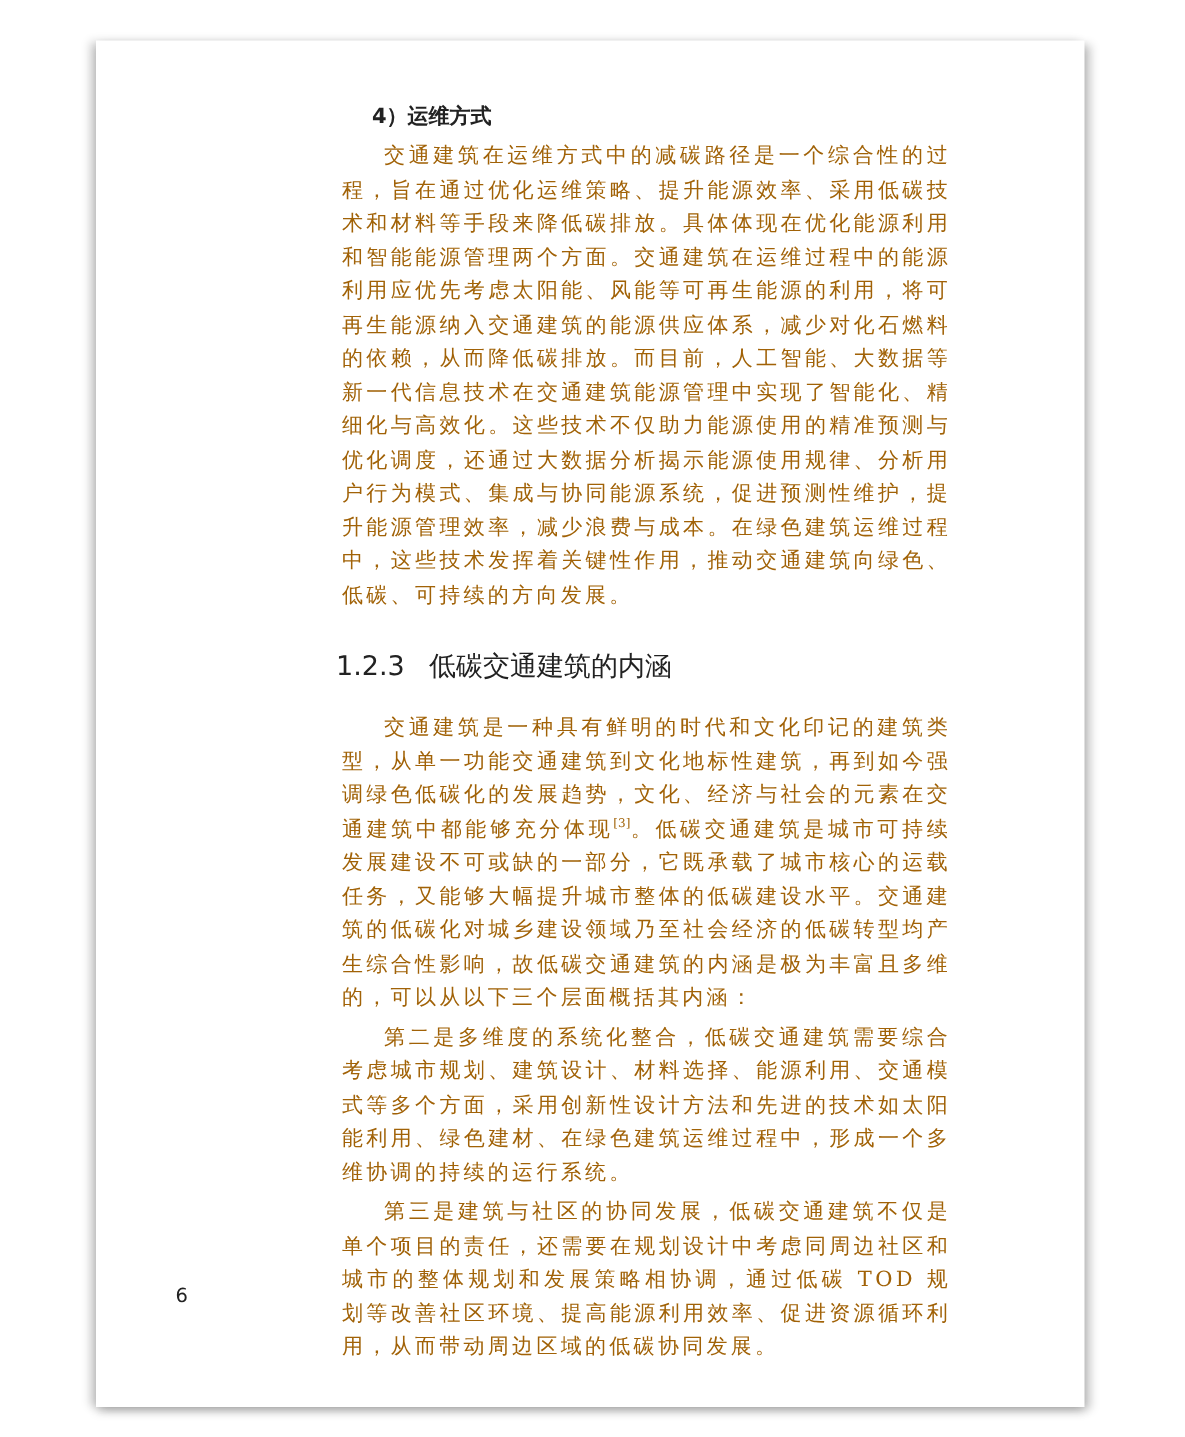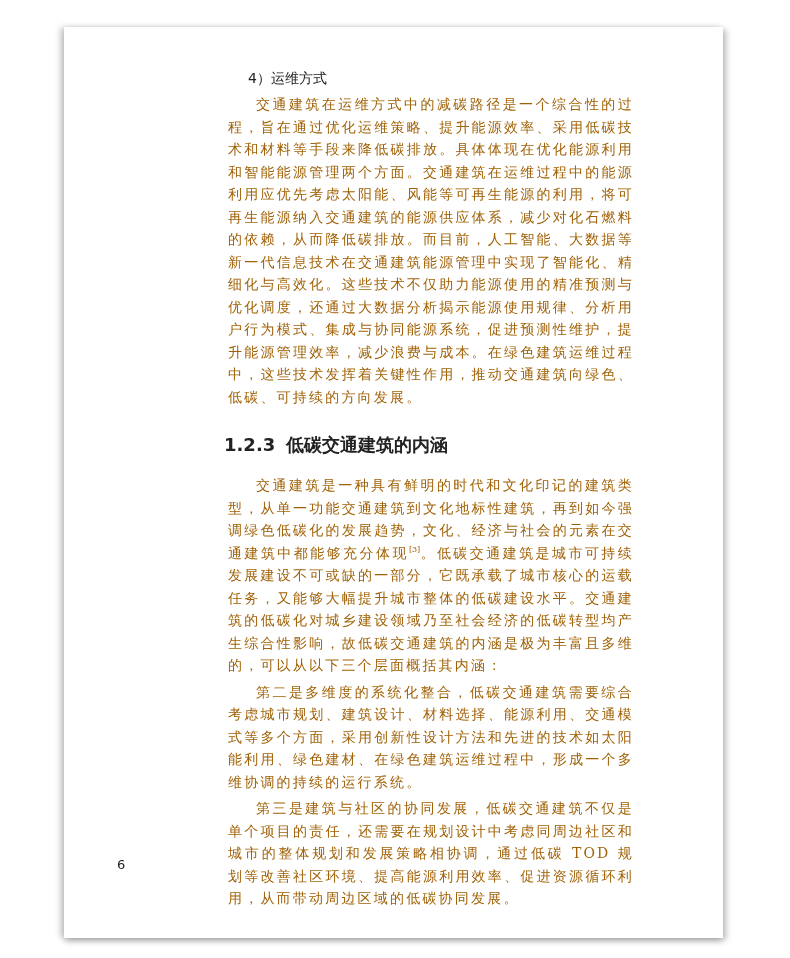--- a/index.html
+++ b/index.html
@@ -22,40 +22,40 @@
   .content {
     position: absolute;
     left: 160px;
     top: 40px;
     width: 414px;
     font-family: "DejaVu Serif", "Liberation Serif", serif;
     color: #2a2a2a;
   }
   .sub-heading {
     font-family: "DejaVu Sans", "Liberation Sans", sans-serif;
-    font-weight: normal;
+    font-weight: bold;
     font-size: 14px;
     line-height: 22px;
     height: 22px;
     padding-left: 24px;
     color: #222;
     white-space: nowrap;
   }
   .para {
     font-size: 14px;
     line-height: 22.5px;
     letter-spacing: 2.2px;
     text-indent: 2em;
     text-align: justify;
     margin: 4px;
     color: #a16207;
   }
   .section-heading {
     font-family: "DejaVu Sans", "Liberation Sans", sans-serif;
-    font-weight: bold;
+    font-weight: normal;
     font-size: 18px;
     line-height: 26px;
     margin-top: 24px;
     margin-bottom: 16px;
     color: #222;
     white-space: nowrap;
   }
   .section-heading .num {
     display: inline-block;
     width: 62px;

